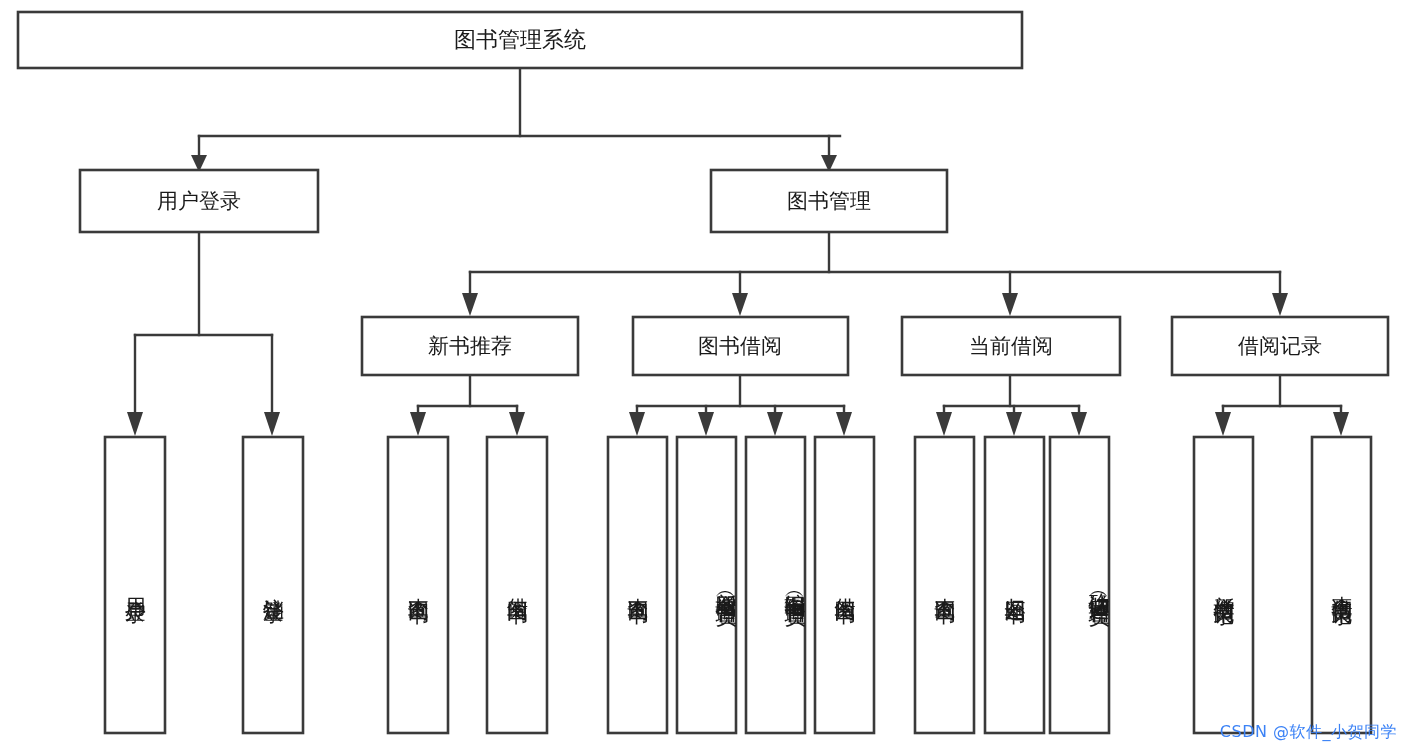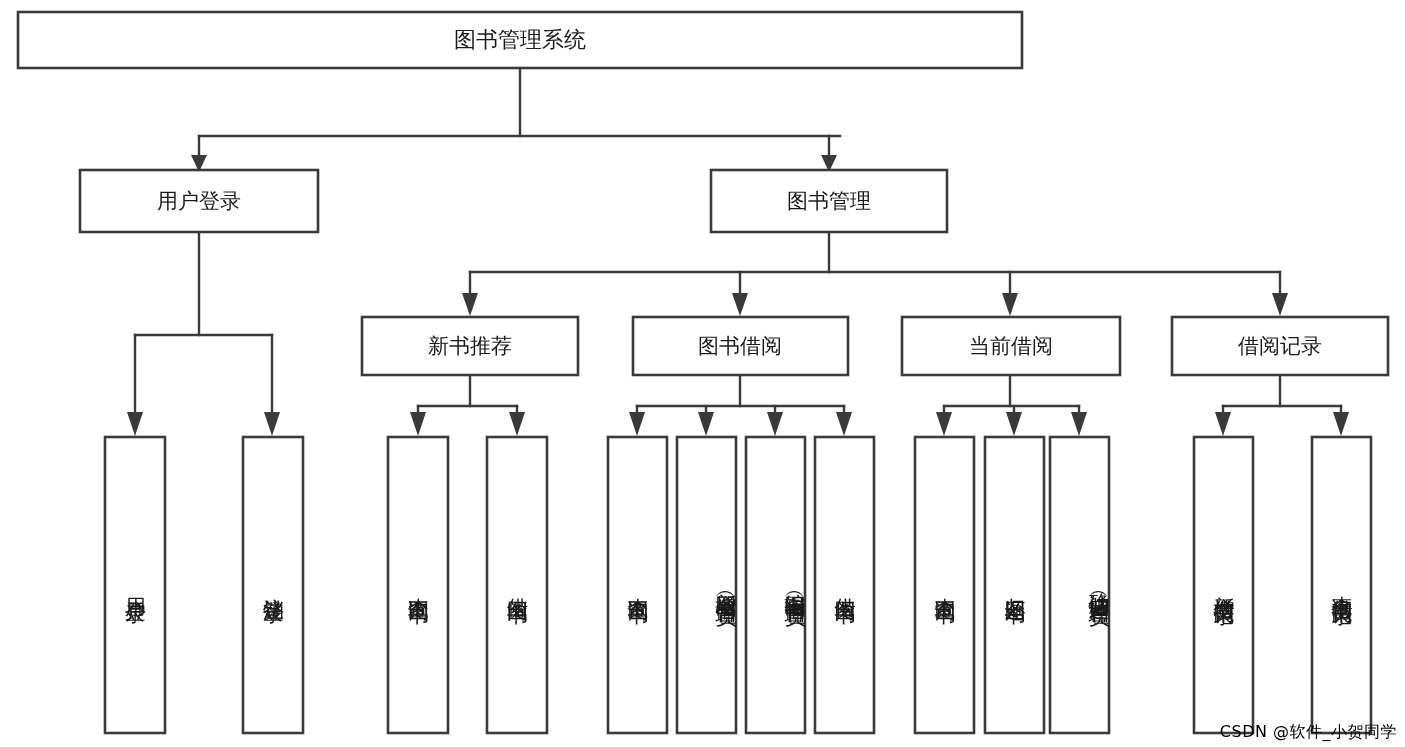--- a/index.html
+++ b/index.html
@@ -68,21 +68,21 @@
     white-space: nowrap;
     text-align: center;
     pointer-events: none;
   }
   .watermark {
     position: absolute;
     right: 8px;
     bottom: 4px;
     font-family: "DejaVu Sans", "Liberation Sans", sans-serif;
     font-size: 16px;
-    color: #000000;
+    color: #3b82f6;
     letter-spacing: 0.5px;
     white-space: nowrap;
   }
 </style>
 </head>
 <body>
 
 <div id="diagram-root">
 
   <svg class="flow" viewBox="0 0 1405 747" xmlns="http://www.w3.org/2000/svg">

